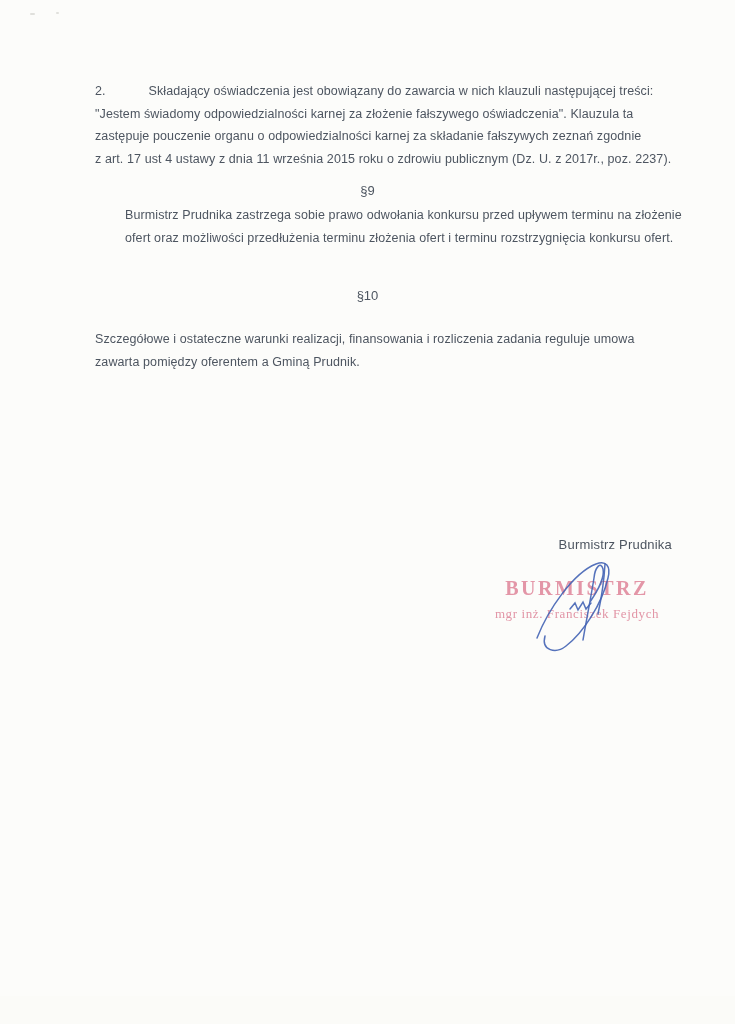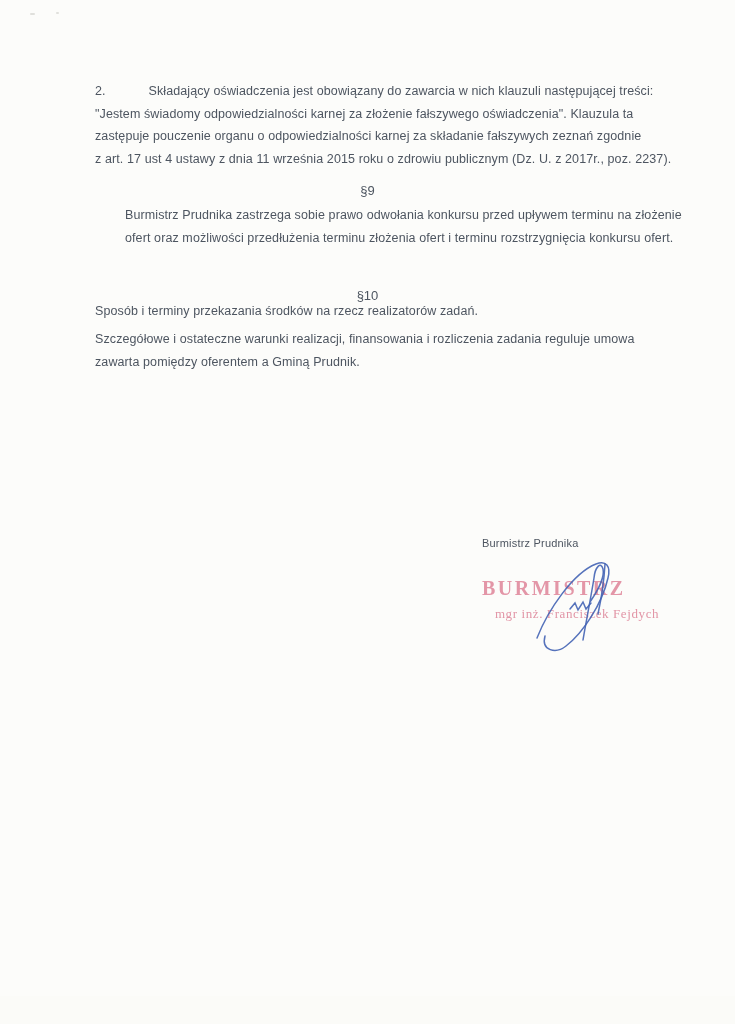--- a/index.html
+++ b/index.html
@@ -40,31 +40,31 @@
   .sec9t   { top: 204px; margin-left: 30px; }
   .sec10h  { top: 277px; margin-top: 8px; }
   .sec10a  { top: 300px; }
   .sec10b  { top: 328px; }
 
   .sig-title {
     position: absolute;
     left: 482px;
     top: 537px;
     width: 190px;
-    text-align: left;
-    font-size: 11px;
+    text-align: right;
+    font-size: 13px;
     color: #4d5560;
     letter-spacing: 0.2px;
   }
   .stamp-line1 {
     position: absolute;
     left: 482px;
     top: 577px;
     width: 190px;
-    text-align: left;
+    text-align: center;
     font-family: "Liberation Serif", serif;
     font-weight: bold;
     font-size: 20px;
     letter-spacing: 2.5px;
     color: #e0889c;
     opacity: 0.88;
   }
   .stamp-line2 {
     position: absolute;
     left: 472px;
@@ -130,21 +130,20 @@
 zastępuje pouczenie organu o odpowiedzialności karnej za składanie fałszywych zeznań zgodnie
 z art. 17 ust 4 ustawy z dnia 11 września 2015 roku o zdrowiu publicznym (Dz. U. z 2017r., poz. 2237).</div>
 
   <div class="heading sec9h">§9</div>
 
   <div class="body-text sec9t">Burmistrz Prudnika zastrzega sobie prawo odwołania konkursu przed upływem terminu na złożenie
 ofert oraz możliwości przedłużenia terminu złożenia ofert i terminu rozstrzygnięcia konkursu ofert.</div>
 
   <div class="heading sec10h">§10</div>
 
-  <div class="body-text sec10a">Sposób i terminy przekazania środków na rzecz realizatorów zadań.</div>
 
   <div class="body-text sec10b">Szczegółowe i ostateczne warunki realizacji, finansowania i rozliczenia zadania reguluje umowa
 zawarta pomiędzy oferentem a Gminą Prudnik.</div>
 
   <div class="sig-title">Burmistrz Prudnika</div>
 
   <div class="stamp-line1">BURMISTRZ</div>
 
   <div class="stamp-line2">mgr inż. Franciszek Fejdych</div>
 

